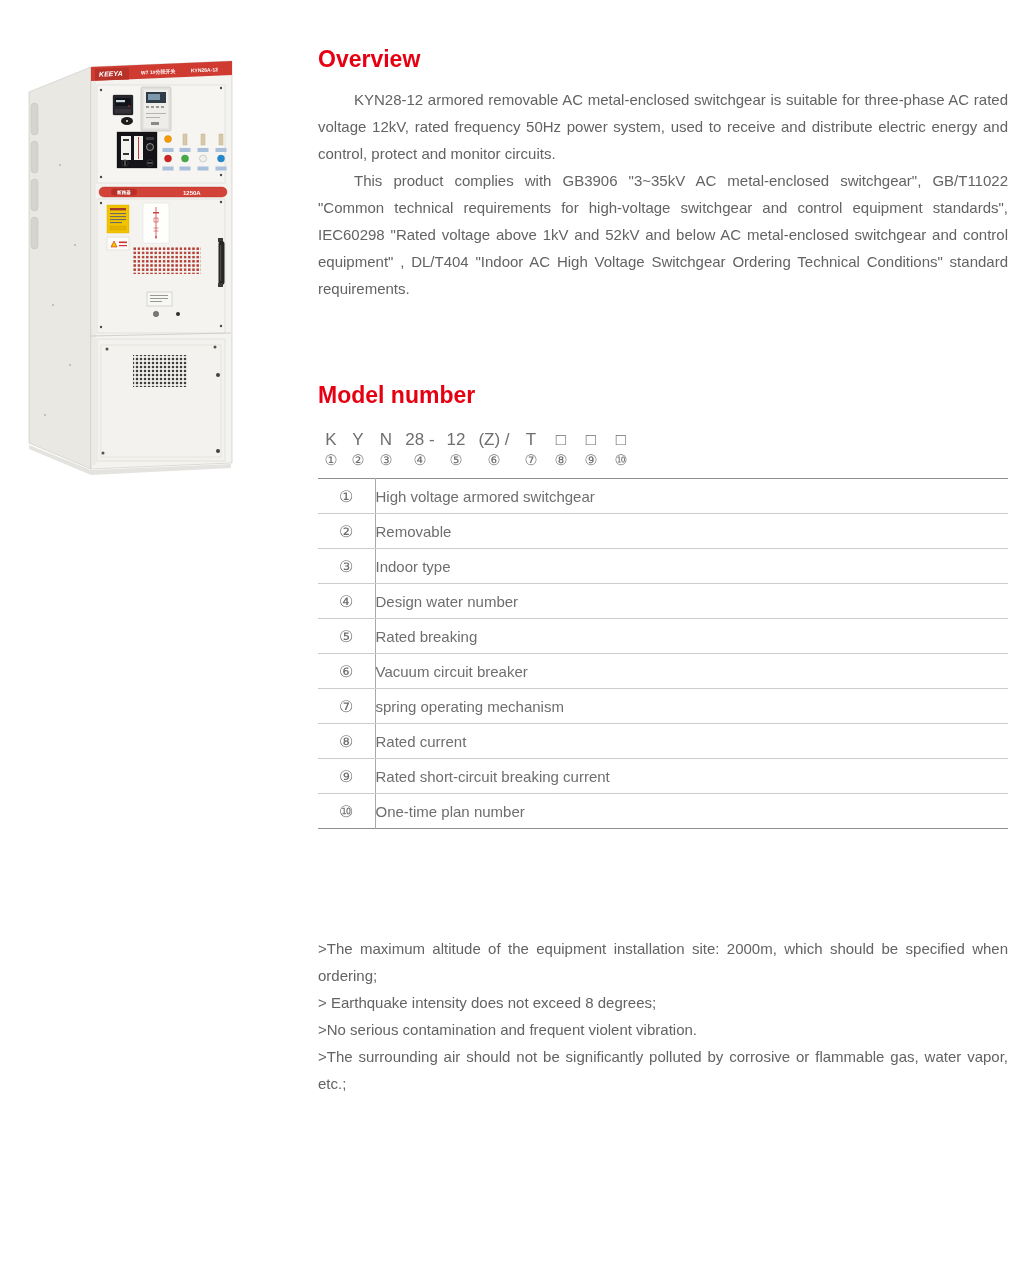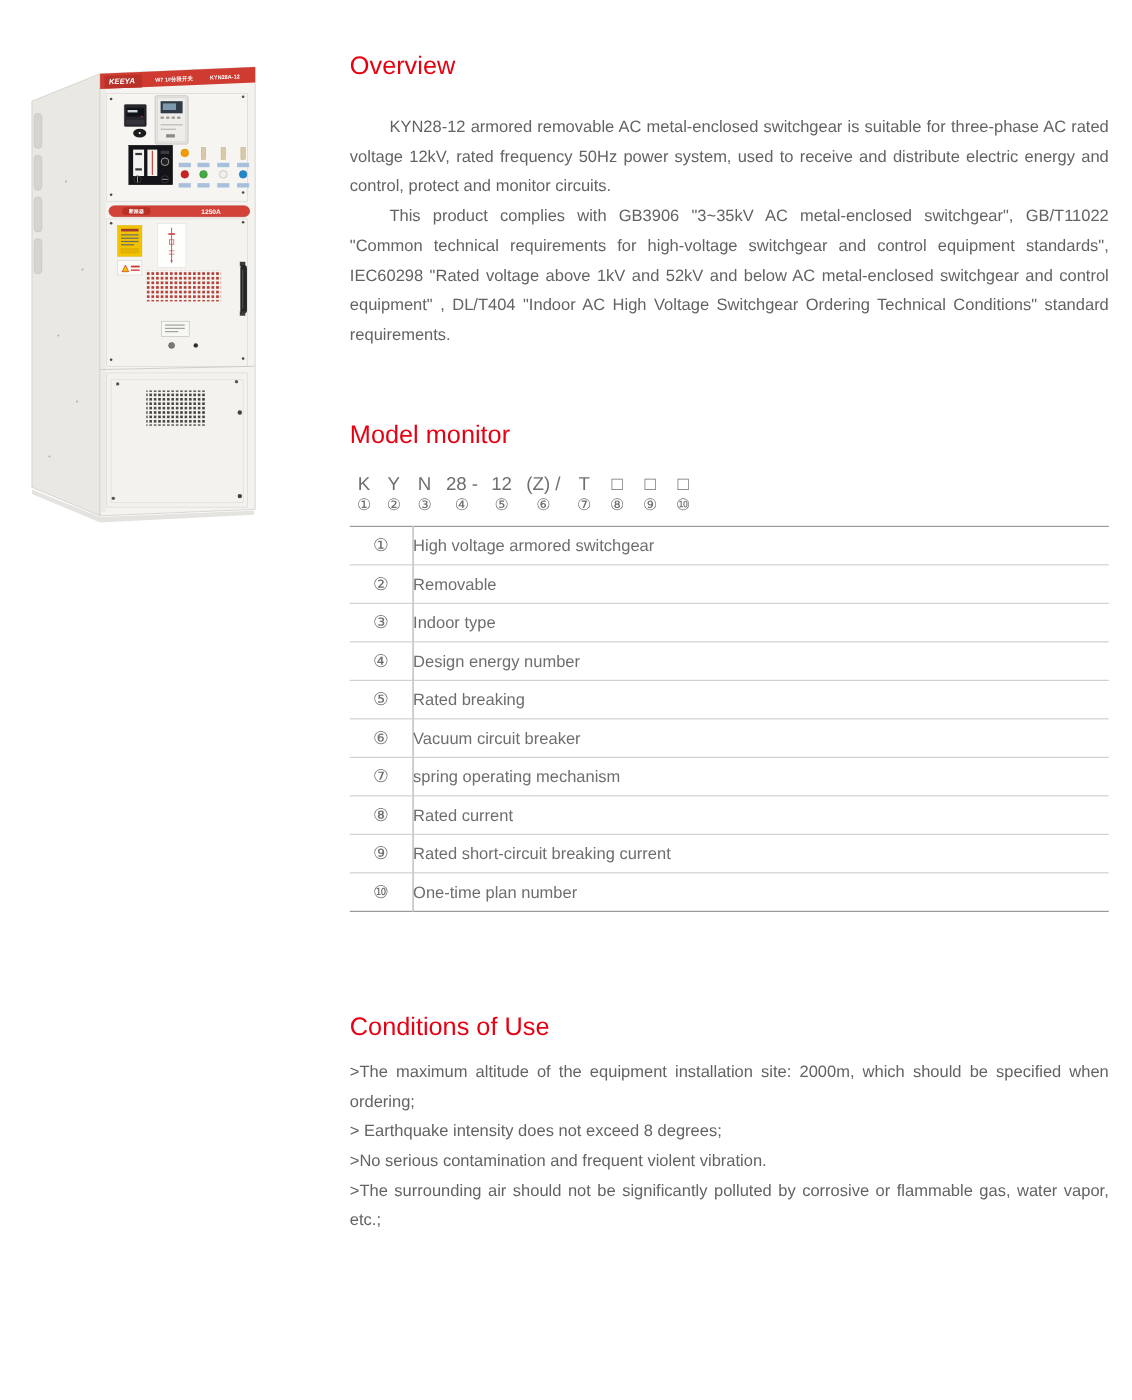--- a/index.html
+++ b/index.html
@@ -10,28 +10,28 @@
     overflow:hidden;
   }
   .page { position:relative; width:1029px; height:1273px; background:#fff; }
 
   
   .figure { position:absolute; left:15px; top:45px; width:220px; height:435px; }
 
   
   .content { position:absolute; left:318px; top:0; width:690px; }
   .section-heading {
-    font-size:23px; font-weight:normal; color:#e60012; line-height:26px;
+    font-size:23px; font-weight:bold; color:#e60012; line-height:26px;
     font-family:"Liberation Sans", sans-serif;
   }
   .sec-overview   { position:absolute; top:46px;  left:0; width:690px; }
   .sec-model      { position:absolute; top:382px; left:0; width:690px; }
   .sec-conditions { position:absolute; top:920px; left:0; width:690px; }
 
-  .overview-paras { margin-top:30px; }
+  .overview-paras { margin-top:14px; }
   .overview-paras p {
     font-size:15px; line-height:27px; color:#636363;
     text-align:justify; text-indent:2.4em;
   }
 
   
   .model-code { margin-top:22px; display:flex; color:#6a6a6a; }
   .code-col { display:flex; flex-direction:column; align-items:center; }
   .code-col:nth-child(1){min-width:26px}
   .code-col:nth-child(2){min-width:28px}
@@ -247,21 +247,21 @@
 
     <section class="sec-overview">
       <h2 class="section-heading">Overview</h2>
       <div class="overview-paras">
           <p>KYN28-12 armored removable AC metal-enclosed switchgear is suitable for three-phase AC rated voltage 12kV, rated frequency 50Hz power system, used to receive and distribute electric energy and control, protect and monitor circuits.</p>
           <p>This product complies with GB3906 "3~35kV AC metal-enclosed switchgear", GB/T11022 "Common technical requirements for high-voltage switchgear and control equipment standards", IEC60298 "Rated voltage above 1kV and 52kV and below AC metal-enclosed switchgear and control equipment" , DL/T404 "Indoor AC High Voltage Switchgear Ordering Technical Conditions" standard requirements.</p>
         </div>
     </section>
 
     <section class="sec-model">
-      <h2 class="section-heading">Model monitor</h2>
+      <h2 class="section-heading">Model number</h2>
 
       <div class="model-code">
           <div class="code-col">
           <span class="code-symbol">K</span>
           <span class="code-num">①</span>
         </div>
           <div class="code-col">
           <span class="code-symbol">Y</span>
           <span class="code-num">②</span>
         </div>
@@ -308,21 +308,21 @@
             <tr>
             <td class="num">②</td>
             <td class="desc">Removable</td>
           </tr>
             <tr>
             <td class="num">③</td>
             <td class="desc">Indoor type</td>
           </tr>
             <tr>
             <td class="num">④</td>
-            <td class="desc">Design energy number</td>
+            <td class="desc">Design water number</td>
           </tr>
             <tr>
             <td class="num">⑤</td>
             <td class="desc">Rated breaking</td>
           </tr>
             <tr>
             <td class="num">⑥</td>
             <td class="desc">Vacuum circuit breaker</td>
           </tr>
             <tr>
@@ -339,21 +339,20 @@
           </tr>
             <tr>
             <td class="num">⑩</td>
             <td class="desc">One-time plan number</td>
           </tr>
           </tbody>
       </table>
     </section>
 
     <section class="sec-conditions">
-      <h2 class="section-heading">Conditions of Use</h2>
       <div class="conditions-list">
           <p>&gt;The maximum altitude of the equipment installation site: 2000m, which should be specified when ordering;</p>
           <p>&gt; Earthquake intensity does not exceed 8 degrees;</p>
           <p>&gt;No serious contamination and frequent violent vibration.</p>
           <p>&gt;The surrounding air should not be significantly polluted by corrosive or flammable gas, water vapor, etc.;</p>
         </div>
     </section>
 
   </div>
 </div>

